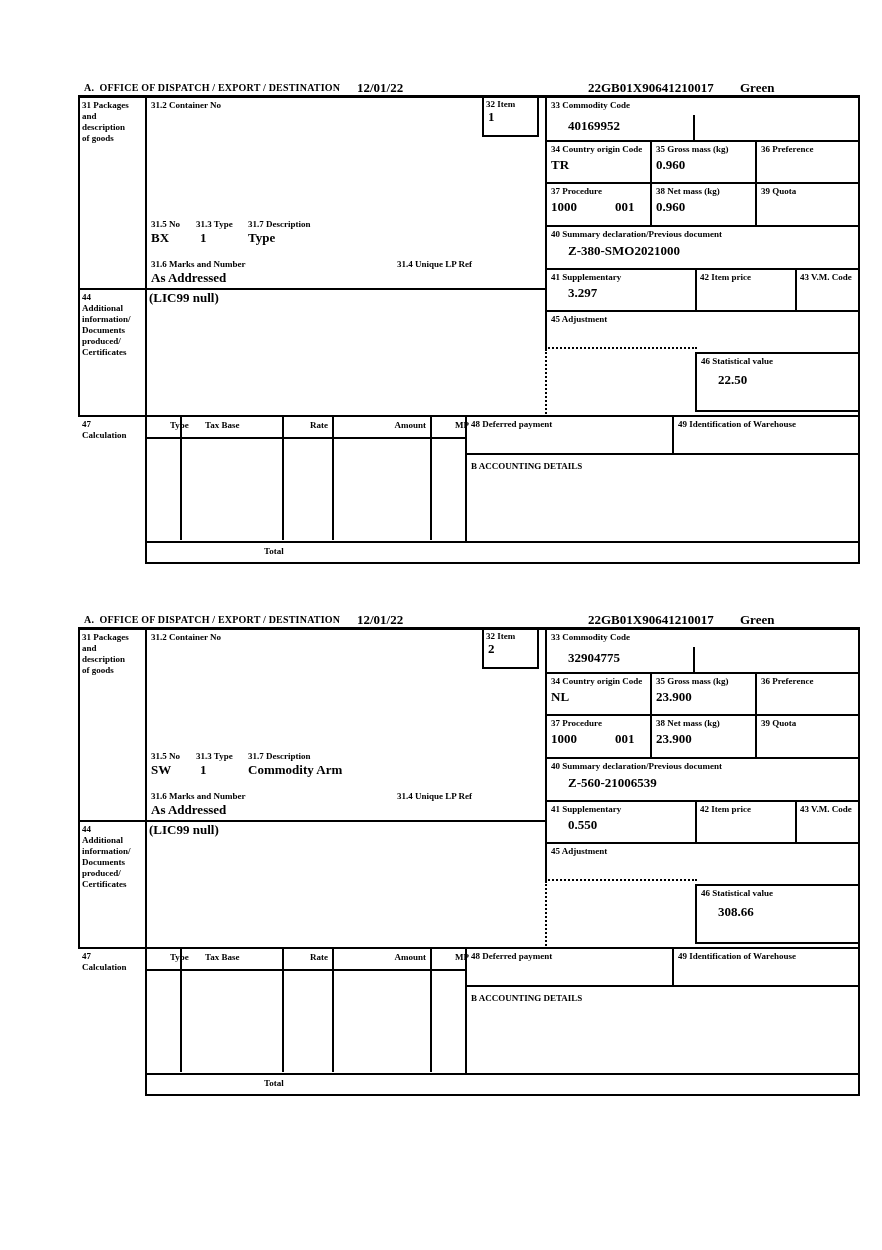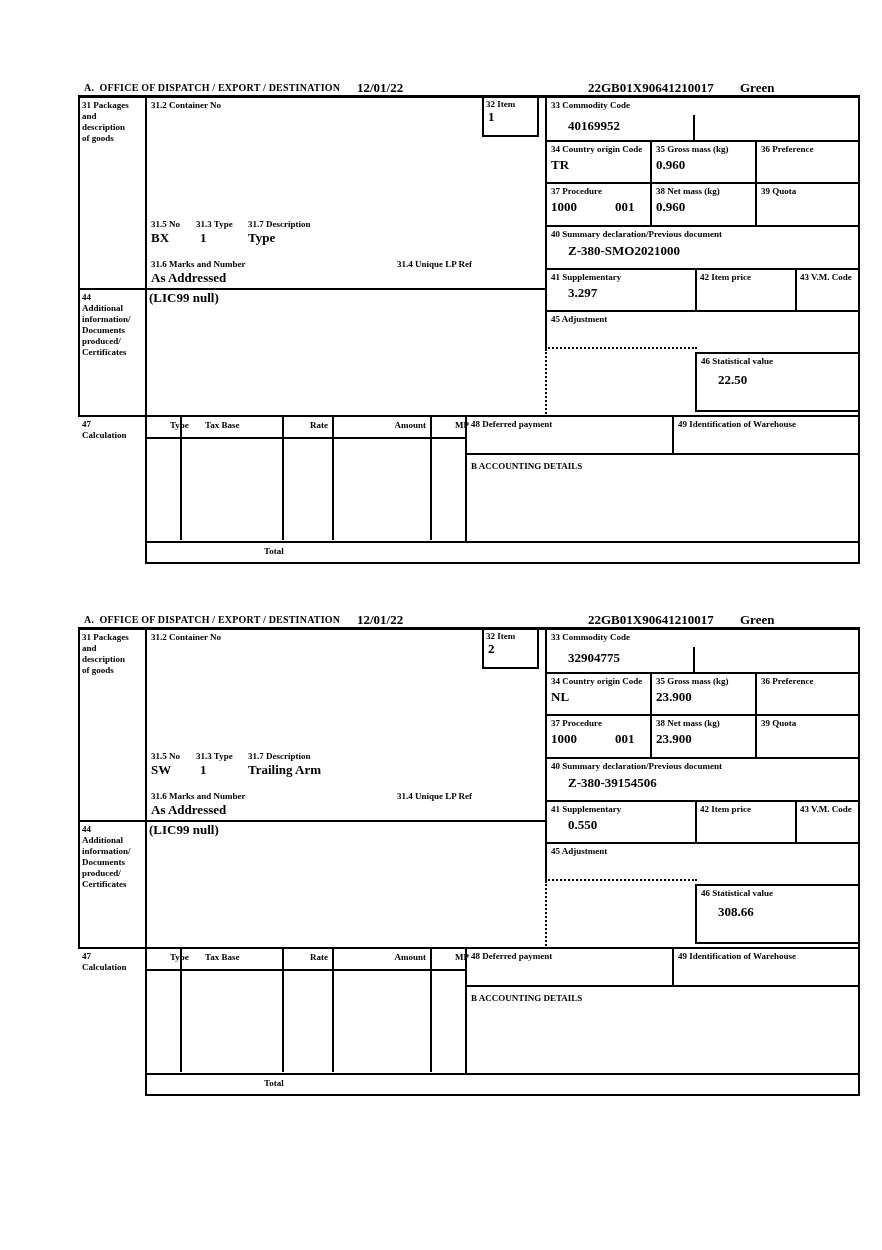--- a/index.html
+++ b/index.html
@@ -221,22 +221,22 @@
   <div class="thead tc" style="left:431px;top:340px;width:33px;">MP</div>
   <div class="thead tc" style="left:240px;top:466px;width:180px;">Total</div>
 
   <div class="val" style="left:488px;top:29px;">2</div>
   <div class="val" style="left:568px;top:38px;">32904775</div>
   <div class="val" style="left:551px;top:77px;">NL</div>
   <div class="val" style="left:656px;top:77px;">23.900</div>
   <div class="val" style="left:551px;top:119px;">1000</div>
   <div class="val" style="left:615px;top:119px;">001</div>
   <div class="val" style="left:656px;top:119px;">23.900</div>
-  <div class="val" style="left:568px;top:163px;">Z-380-39154506</div>
+  <div class="val" style="left:568px;top:163px;">Z-560-21006539</div>
   <div class="val" style="left:568px;top:205px;">0.550</div>
   <div class="val" style="left:718px;top:292px;">308.66</div>
   <div class="val" style="left:151px;top:150px;">SW</div>
   <div class="val" style="left:200px;top:150px;">1</div>
-  <div class="val" style="left:248px;top:150px;">Trailing Arm</div>
+  <div class="val" style="left:248px;top:150px;">Commodity Arm</div>
   <div class="val" style="left:151px;top:190px;">As Addressed</div>
   <div class="val" style="left:149px;top:210px;">(LIC99 null)</div>
 </div>
   </div>
 
 </body></html>

